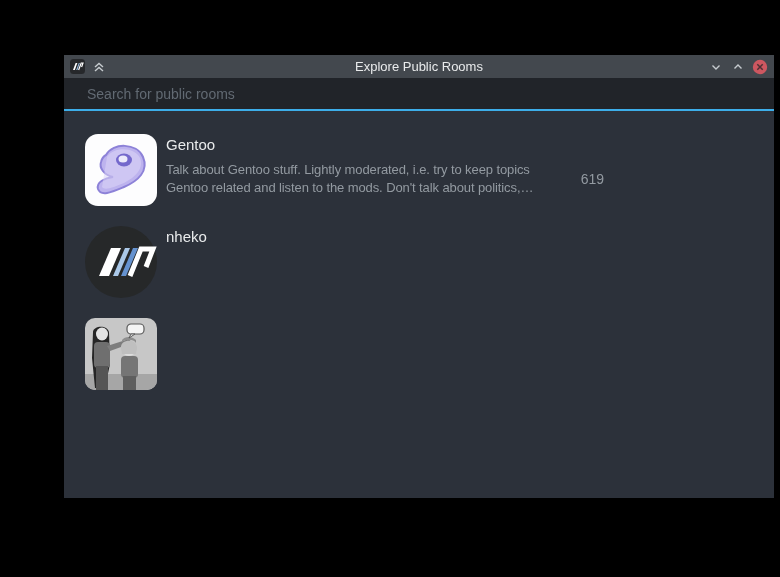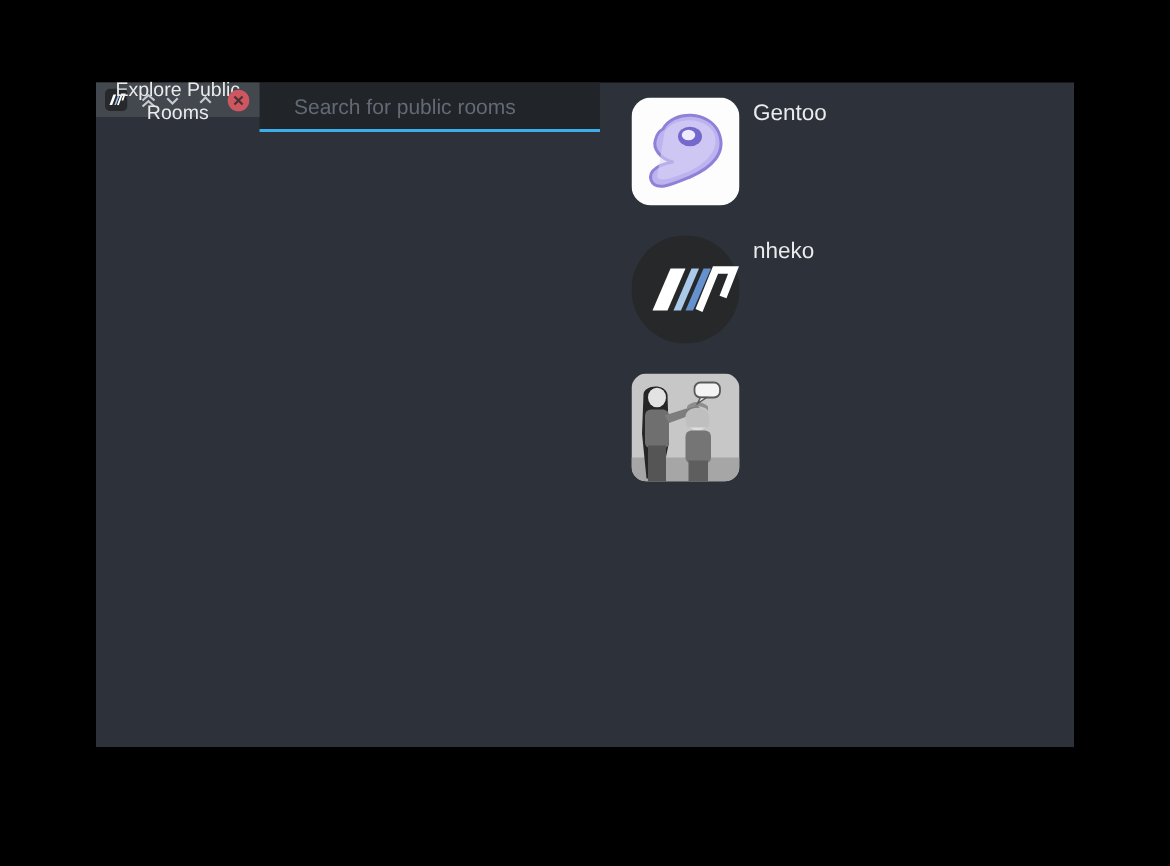--- a/index.html
+++ b/index.html
@@ -1,22 +1,22 @@
 <!DOCTYPE html>
 <html><head>
 <meta charset="utf-8">
 <style>
   html,body{margin:0;padding:0;}
   body{
     width:780px;height:577px;background:#000;position:relative;overflow:hidden;
     font-family:"Liberation Sans","DejaVu Sans",sans-serif;
   }
   .window{
-    position:absolute;left:64px;top:55px;width:652px;height:443px;
-    background:#2c313a;display:flex;flex-direction:row;
+    position:absolute;left:64px;top:55px;width:710px;height:443px;
+    background:#2c313a;display:flex;flex-direction:column;
   }
   
   .titlebar{
     height:23px;flex:0 0 23px;background:#43484e;display:flex;align-items:center;
     padding:0 6px;position:relative;
   }
   .tb-left{display:flex;align-items:center;gap:6px;}
   .tb-title{
     position:absolute;left:0;right:0;text-align:center;color:#e9ebec;
     font-size:13px;pointer-events:none;
@@ -28,21 +28,21 @@
   .searchbar{
     flex:0 0 33px;height:33px;background:#212429;border-bottom:2px solid #3daee9;
     box-sizing:border-box;display:flex;align-items:stretch;
   }
   .searchbar input{
     flex:1;background:transparent;border:none;outline:none;color:#cfd4d8;
     font-size:14px;padding:0 23px;font-family:"Liberation Sans","DejaVu Sans",sans-serif;
   }
   .searchbar input::placeholder{color:#626a73;opacity:1;}
   
-  .room-list{flex:1;overflow:hidden;}
+  .room-list{flex:1;padding-top:13px;overflow:hidden;}
   .room-row{
     height:92px;box-sizing:border-box;padding:10px 0 0 21px;display:flex;cursor:pointer;
   }
   .room-avatar{width:72px;height:72px;flex:0 0 72px;}
   .room-avatar svg{display:block;}
   .room-content{margin-left:9px;display:flex;flex-direction:column;min-width:0;}
   .room-name{font-size:15px;line-height:20px;color:#e9ebec;margin-top:1px;}
   .room-bottom{display:flex;align-items:center;min-height:36px;margin-top:6px;}
   .room-topic{
     flex:0 0 404px;width:404px;font-size:13px;line-height:18px;color:#939aa1;
@@ -104,20 +104,25 @@
         <svg width="72" height="72" viewBox="0 0 72 72">
           <rect width="72" height="72" rx="13" fill="#fdfdfe"></rect>
           <path d="M21,21 C28,8 52,9 58,23 C64,37 53,47 39,53 C27,58 16,63 13,55 C11,48 20,44 28,43 C19,41 14,34 16,28 C17,24 19,22 21,21 Z" fill="#bdb3ee" stroke="#8d82d8" stroke-width="2"></path>
           <path d="M22,23 C29,12 50,13 55,24 C59,34 51,43 39,49 C29,53 20,57 17,53" fill="#dcd6f8" opacity="0.55"></path>
           <ellipse cx="39" cy="26" rx="8" ry="6.5" fill="#7468cc"></ellipse>
           <ellipse cx="38" cy="25" rx="4.5" ry="3.5" fill="#eceafb"></ellipse>
         </svg>
       </div>
       <div class="room-content">
         <div class="room-name">Gentoo</div>
+        <div class="room-bottom">
+          <div class="room-topic">Talk about Gentoo stuff. Lightly moderated, i.e. try to keep topics
+Gentoo related and listen to the mods. Don't talk about politics,…</div>
+          <div class="room-count">619</div>
+        </div>
       </div>
     </div>
 
     <div class="room-row">
       <div class="room-avatar">
         <svg width="72" height="72" viewBox="0 0 72 72">
           <circle cx="36" cy="36" r="36" fill="#262829"></circle>
           <polygon points="14,50 26,22 36,22 24,50" fill="#ffffff"></polygon>
           <polygon points="28,50 40,22 45,22 33,50" fill="#abc9e9"></polygon>
           <polygon points="36,50 48,22 53,22 41,50" fill="#6592cf"></polygon>

